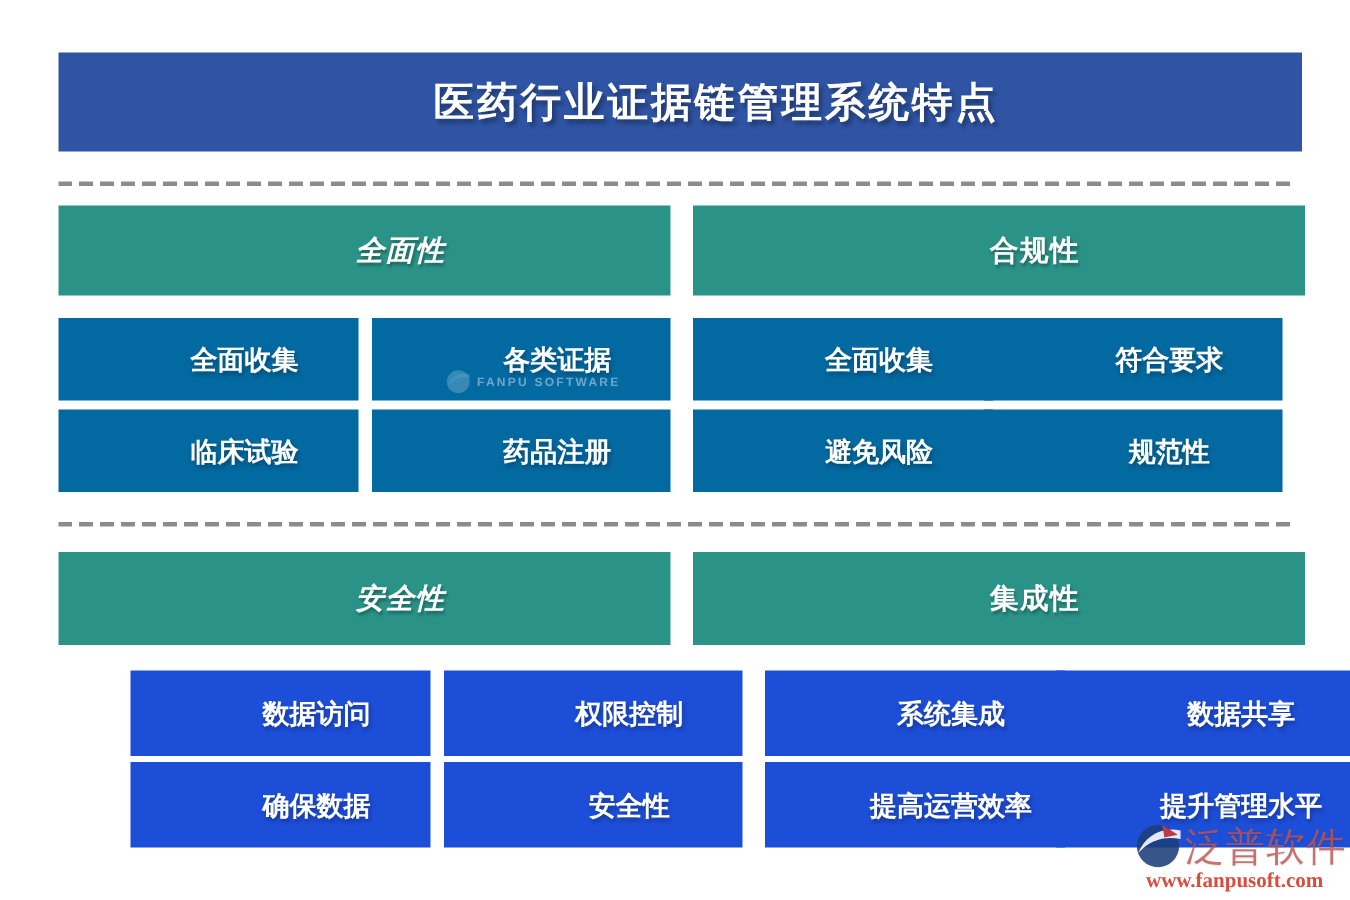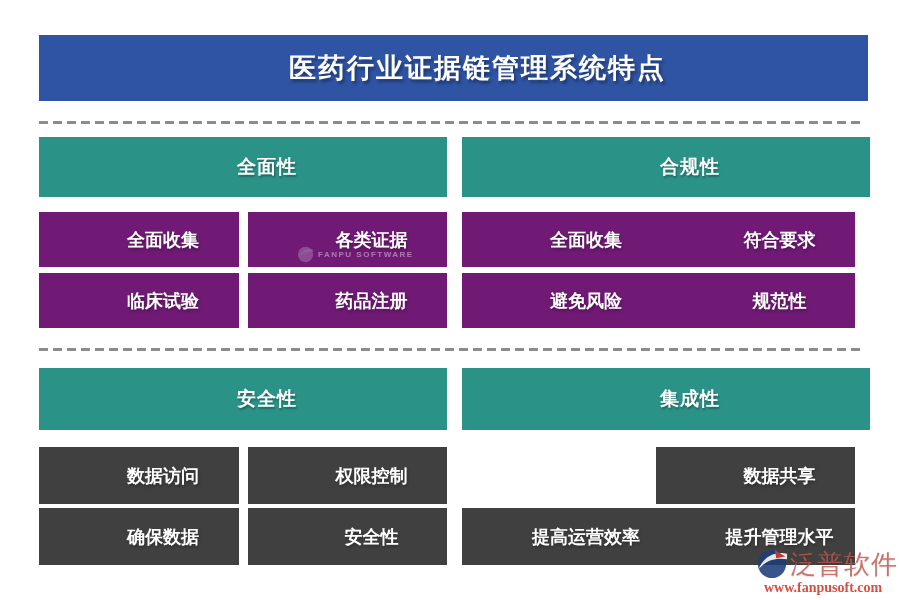--- a/index.html
+++ b/index.html
@@ -20,25 +20,25 @@
     background:repeating-linear-gradient(90deg,#8C8C8C 0 9px,rgba(0,0,0,0) 9px 14px);
   }
   .sep1{top:121px;}
   .sep2{top:348px;}
   .hdr{
     background:#2A9287;font-size:19px;letter-spacing:1px;
     text-shadow:1px 2px 2px rgba(0,0,0,.3);
   }
   .hdr-top{top:137px;height:60px;}
   .hdr-bot{top:368px;height:62px;}
-  .hl{left:39px;width:408px;}
+  .hl{left:39px;width:408px;font-style:italic;}
   .hr{left:462px;width:408px;text-align:center;}
   .item{font-size:18px;text-shadow:1px 2px 3px rgba(0,0,0,.3);}
-  .light{background:#701a75;text-align:right;}
-  .dark{background:#404040;}
+  .light{background:#0369a1;text-align:right;}
+  .dark{background:#1d4ed8;margin-left:48px;}
   .r1{top:212px;height:55px;}
   .r2{top:273px;height:55px;}
   .r3{top:447px;height:57px;}
   .r4{top:508px;height:57px;}
   .cL1{left:39px;width:200px;}
   .cL2{left:248px;width:199px;}
   .cR1{left:462px;width:200px;}
   .cR2{left:656px;width:199px;}
   .center-wm{
     position:absolute;left:297px;top:246px;display:flex;align-items:center;gap:4px;
@@ -118,20 +118,23 @@
   <div class="box item dark r4 cL1">
     <span>确保数据</span>
   </div>
   <div class="box item dark r4 cL2">
     <span>安全性</span>
   </div>
 
   <div class="box hdr hdr-bot hr">
     <span>集成性</span>
   </div>
+  <div class="box item dark r3 cR1">
+    <span>系统集成</span>
+  </div>
   <div class="box item dark r3 cR2">
     <span>数据共享</span>
   </div>
   <div class="box item dark r4 cR1">
     <span>提高运营效率</span>
   </div>
   <div class="box item dark r4 cR2">
     <span>提升管理水平</span>
   </div>
 

